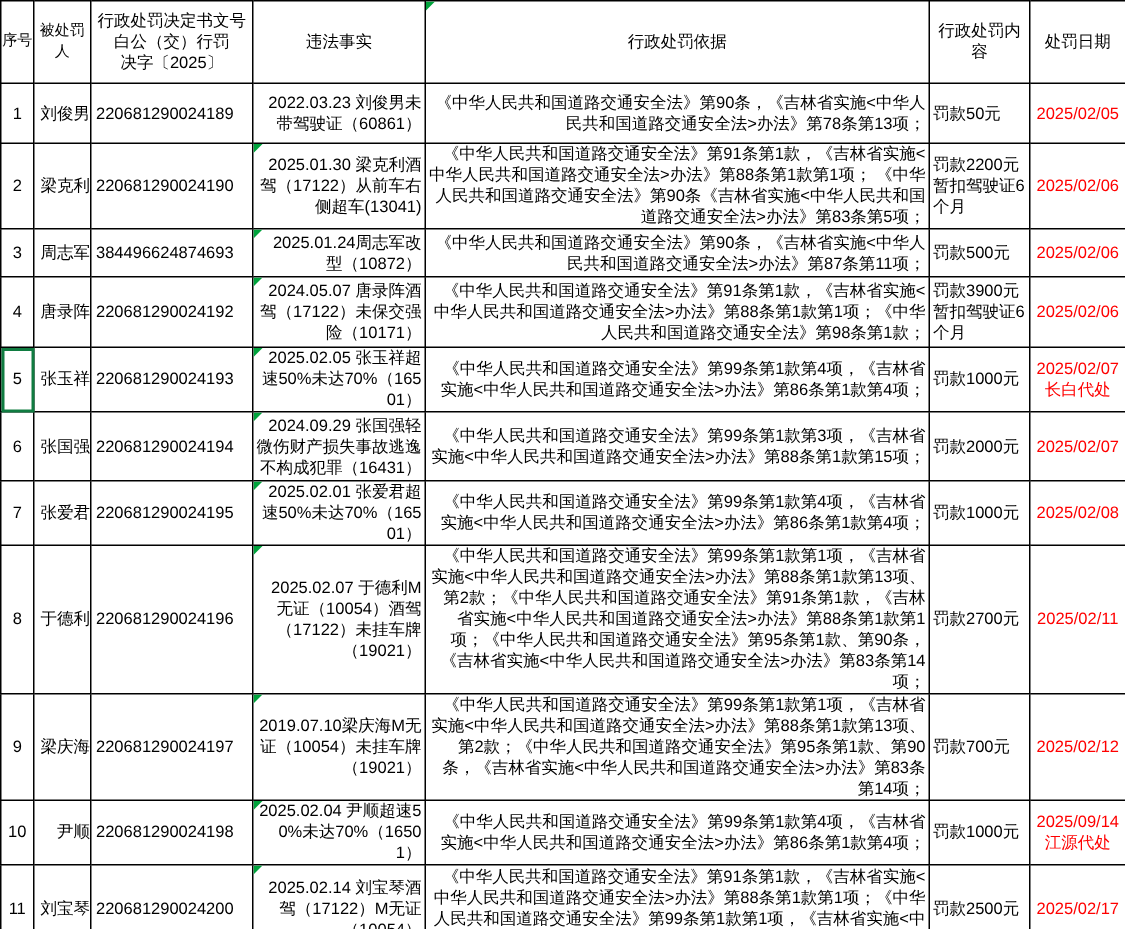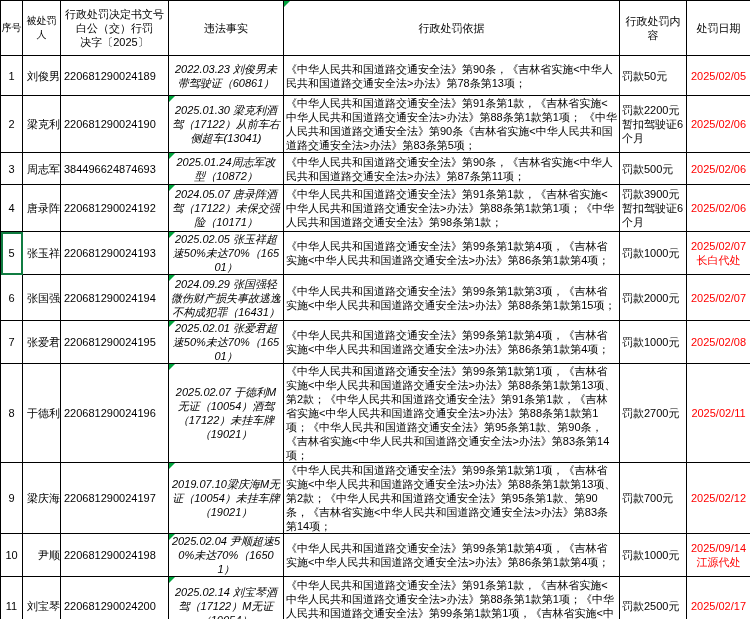--- a/index.html
+++ b/index.html
@@ -7,22 +7,22 @@
   table{border-collapse:collapse;table-layout:fixed;width:750px;}
   th,td{border:1px solid #000;font-size:11px;line-height:14px;font-weight:normal;
         vertical-align:middle;word-break:break-all;overflow:hidden;padding:0 2px;box-sizing:border-box;}
   thead th{text-align:center;white-space:pre-line;position:relative;}
   thead tr{height:55px;}
   th.c-seq{font-size:10px;padding:0;}
   th.c-person{font-size:10px;padding:0;}
   td.c-seq{text-align:center;padding:0;}
   td.c-person{text-align:right;padding:0;font-size:11px;}
   td.c-doc{text-align:left;padding-left:3px;letter-spacing:0;}
-  td.c-facts{text-align:center;position:relative;font-style:italic;}
-  td.c-basis{text-align:left;position:relative;}
+  td.c-facts{text-align:right;position:relative;}
+  td.c-basis{text-align:right;position:relative;}
   td.c-penalty{text-align:left;}
   td.c-date{color:#FF0000;text-align:center;padding:0 1px;}
   
   tbody tr:nth-child(1){height:40px;}
   tbody tr:nth-child(2){height:55px;}
   tbody tr:nth-child(3){height:32px;}
   tbody tr:nth-child(4){height:47px;}
   tbody tr:nth-child(5){height:30px;}
   tbody tr:nth-child(6){height:46px;}
   tbody tr:nth-child(7){height:30px;}

